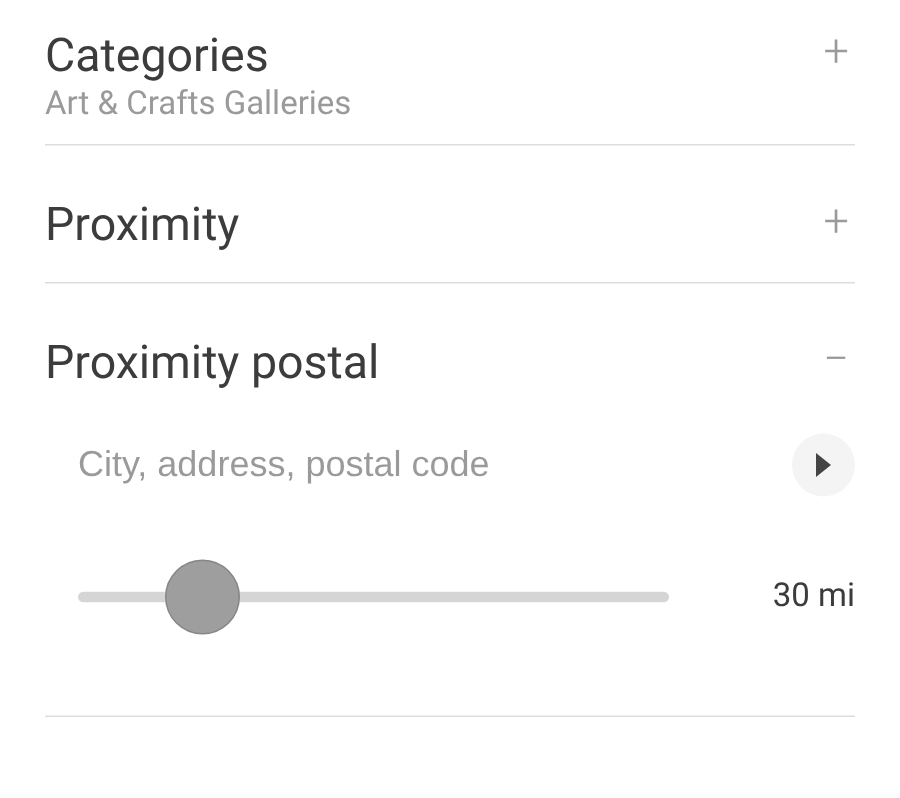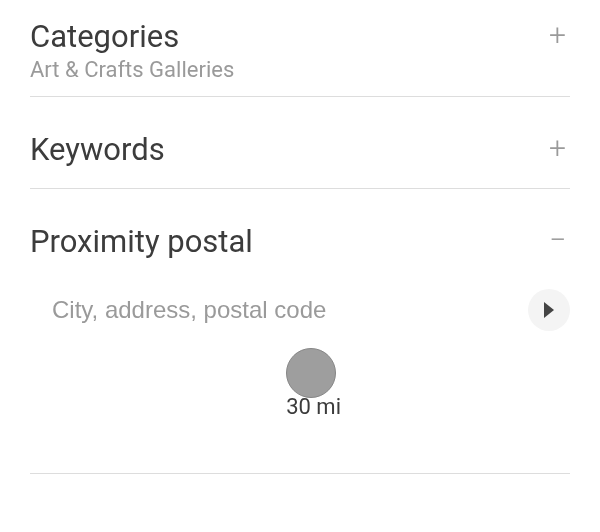--- a/index.html
+++ b/index.html
@@ -36,23 +36,22 @@
       padding:4px 0 4px 22px; background:transparent;
     }
     .city-input::placeholder { color:#9a9a9a; }
     .submit-btn {
       width:42px; height:42px; border-radius:50%; background:#f4f4f4;
       display:flex; align-items:center; justify-content:center;
       cursor:pointer; flex:none;
     }
     .submit-btn svg { display:block; }
     .slider-row {
-      display:flex; align-items:center; gap:21px; margin-top:42px;
+      display:flex; align-items:center; gap:64px; margin-top:42px;
       padding-left:22px;
-      flex-direction:column;
     }
     .slider {
       position:relative; flex:1; height:50px;
     }
     .track {
       position:absolute; left:0; right:0; top:50%; transform:translateY(-50%);
       height:7px; background:#d5d5d5; border-radius:4px;
     }
     .thumb {
       position:absolute; top:50%; width:50px; height:50px; border-radius:50%;
@@ -78,21 +77,21 @@
       <div>
         <div class="section-title">Categories</div>
         <div class="section-sub">Art &amp; Crafts Galleries</div>
       </div>
       <div class="toggle">+</div>
     </div>
   </div>
 
   <div class="section keywords">
     <div class="section-header">
-      <div class="section-title">Keywords</div>
+      <div class="section-title">Proximity</div>
       <div class="toggle">+</div>
     </div>
   </div>
 
   <div class="section proximity">
     <div class="section-header">
       <div class="section-title">Proximity postal</div>
       <div class="toggle">−</div>
     </div>
 

